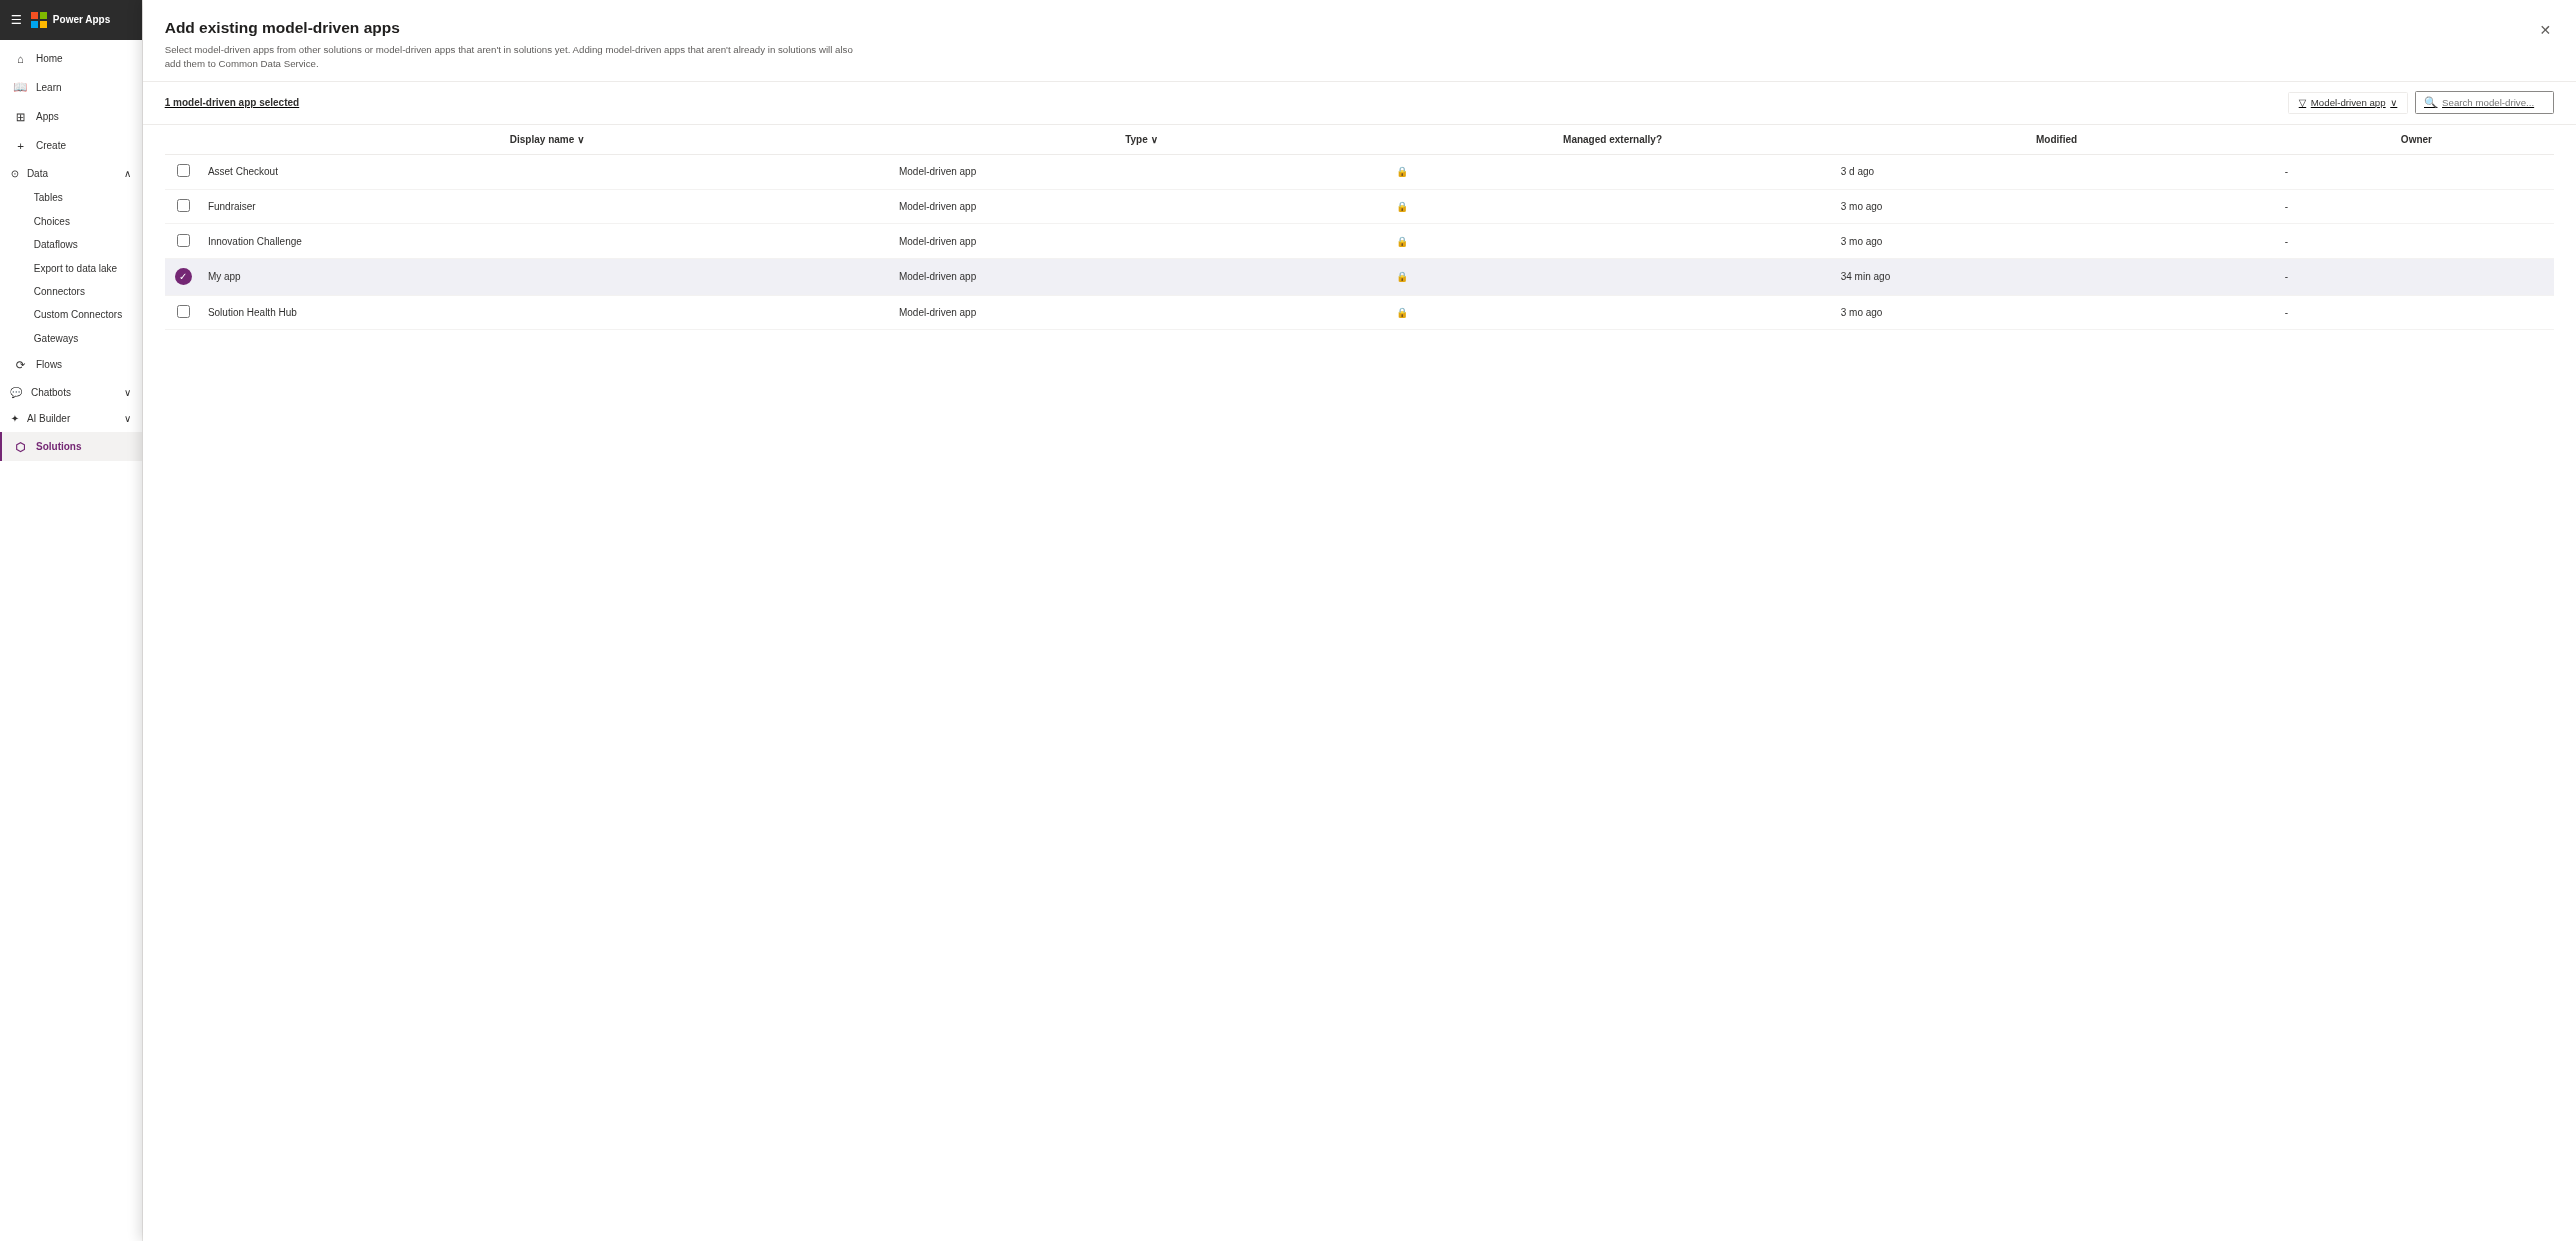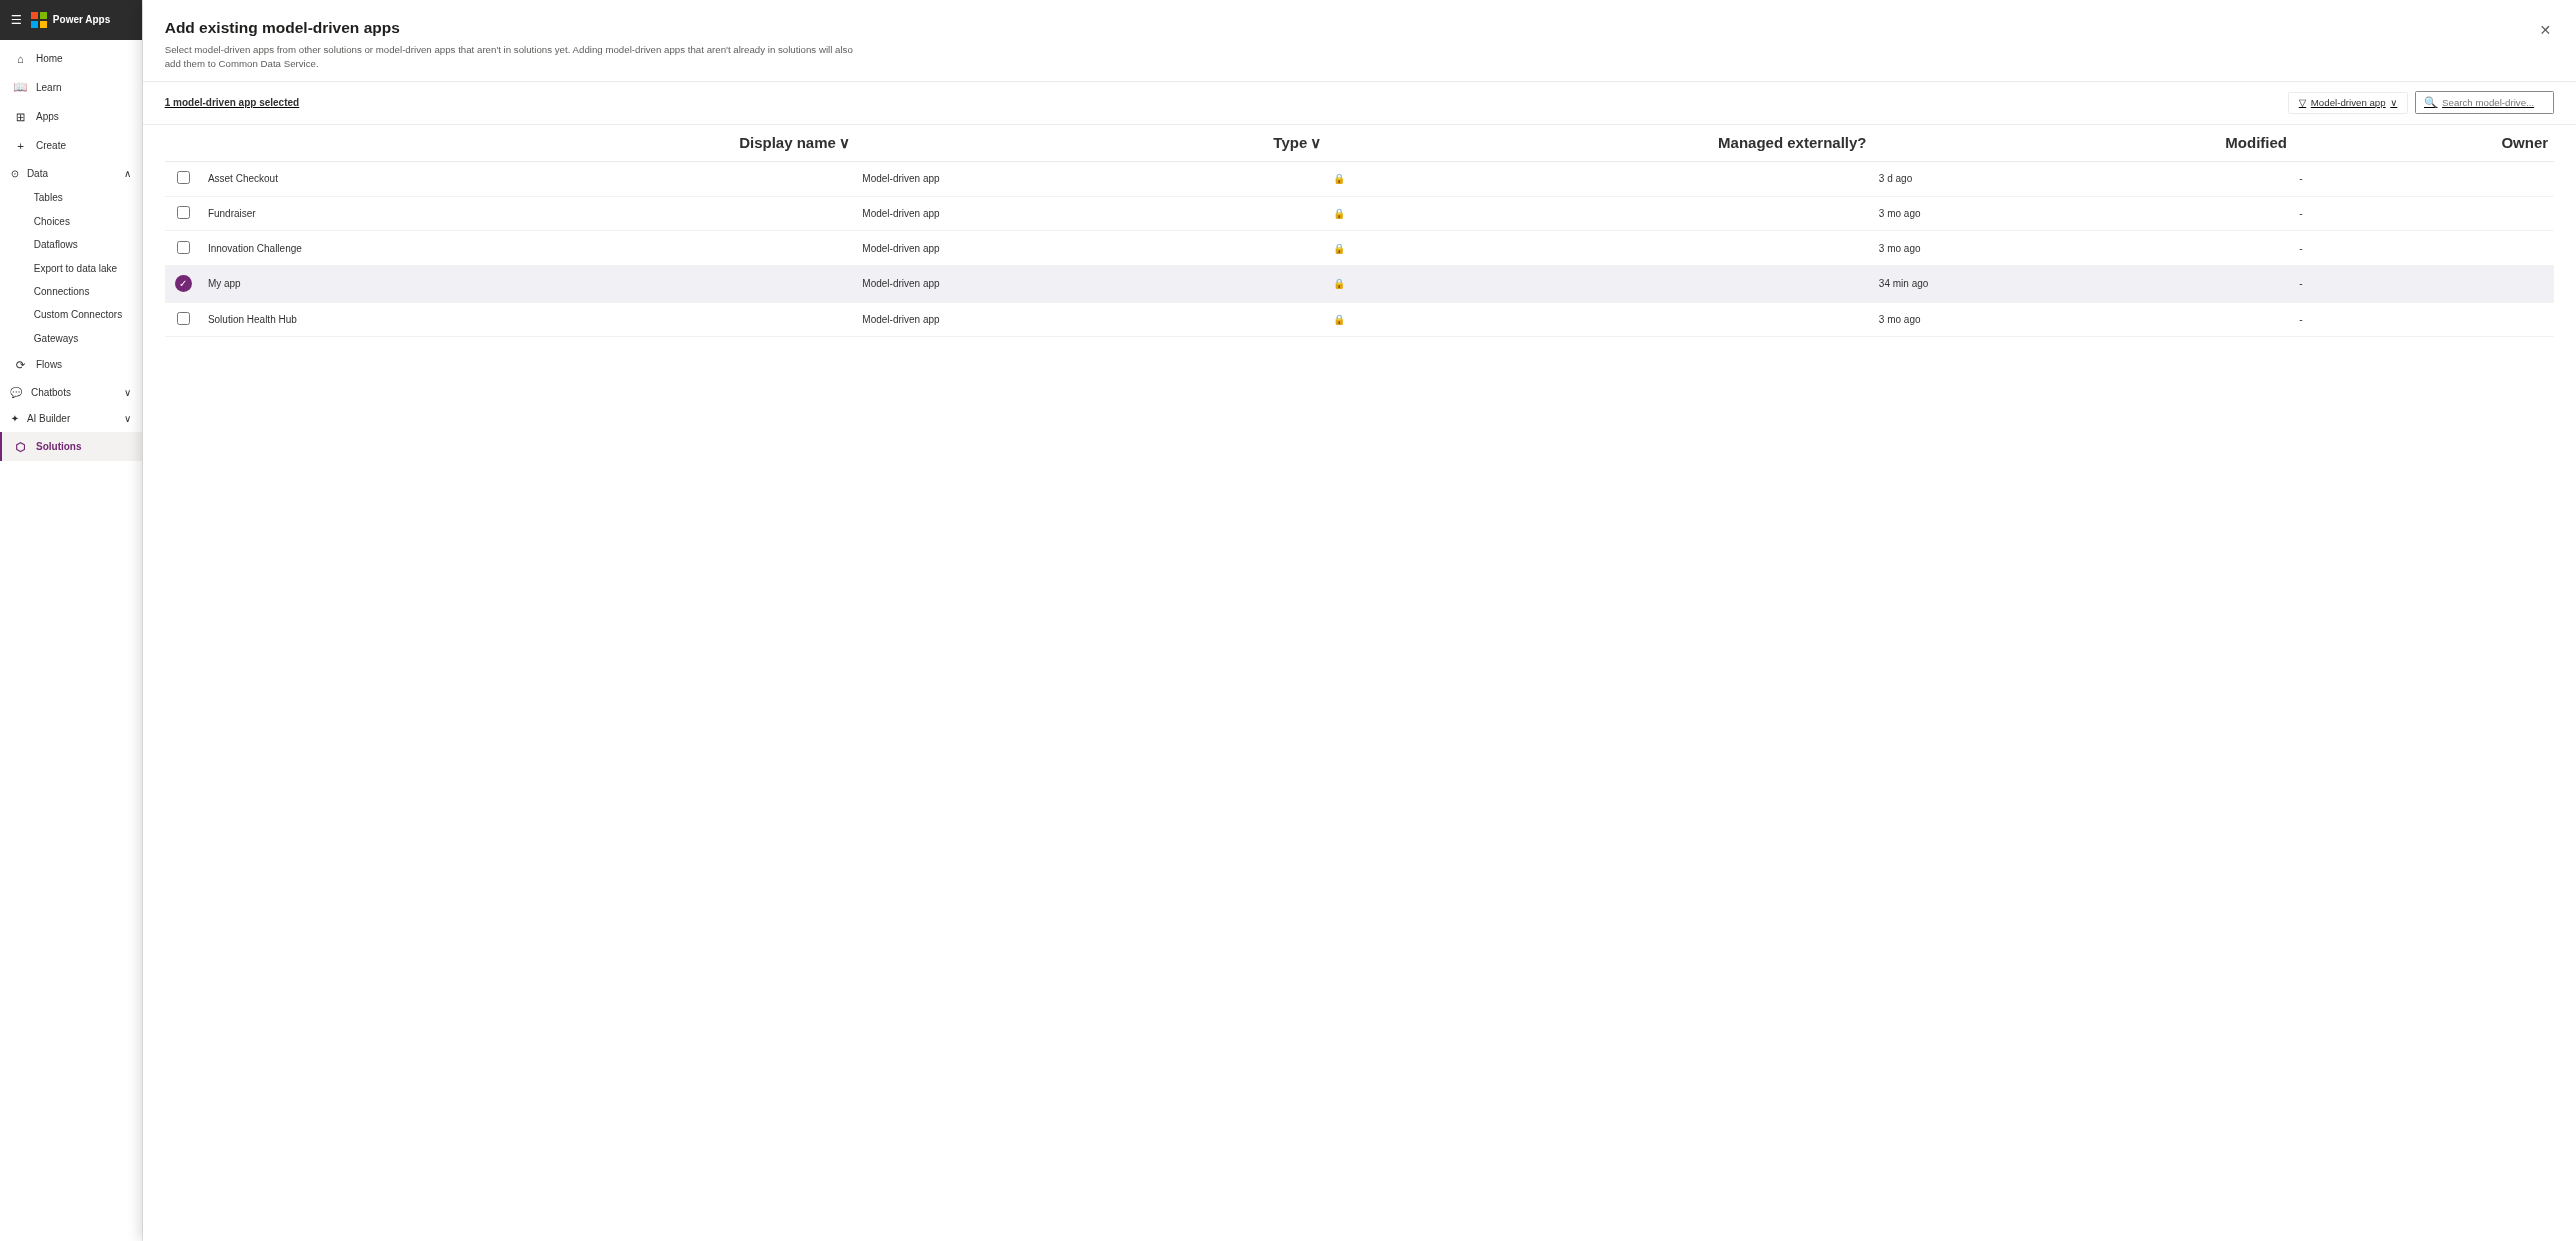--- a/index.html
+++ b/index.html
@@ -219,23 +219,23 @@
     .modal-body {
       flex: 1;
       overflow-y: auto;
       padding: 0 21.7px;
     }
     .data-table {
       width: 100%;
       border-collapse: collapse;
     }
     .data-table th {
-      text-align: right;
+      text-align: center;
       padding: 9.3px 6.2px;
-      font-size: 15px;
+      font-size: 10px;
       color: #323130;
       font-weight: 600;
       border-bottom: 0.8px solid #edebe9;
     }
     .data-table td {
       padding: 9.3px 6.2px;
       font-size: 10px;
       color: #323130;
       border-bottom: 0.8px solid #f3f2f1;
     }
@@ -345,21 +345,21 @@
       <div class="nav-sub-item">
         <span>Choices</span>
       </div>
       <div class="nav-sub-item">
         <span>Dataflows</span>
       </div>
       <div class="nav-sub-item">
         <span>Export to data lake</span>
       </div>
       <div class="nav-sub-item">
-        <span>Connections</span>
+        <span>Connectors</span>
       </div>
       <div class="nav-sub-item">
         <span>Custom Connectors</span>
       </div>
       <div class="nav-sub-item">
         <span>Gateways</span>
       </div>
     </div>
 
     <div class="nav-item">

